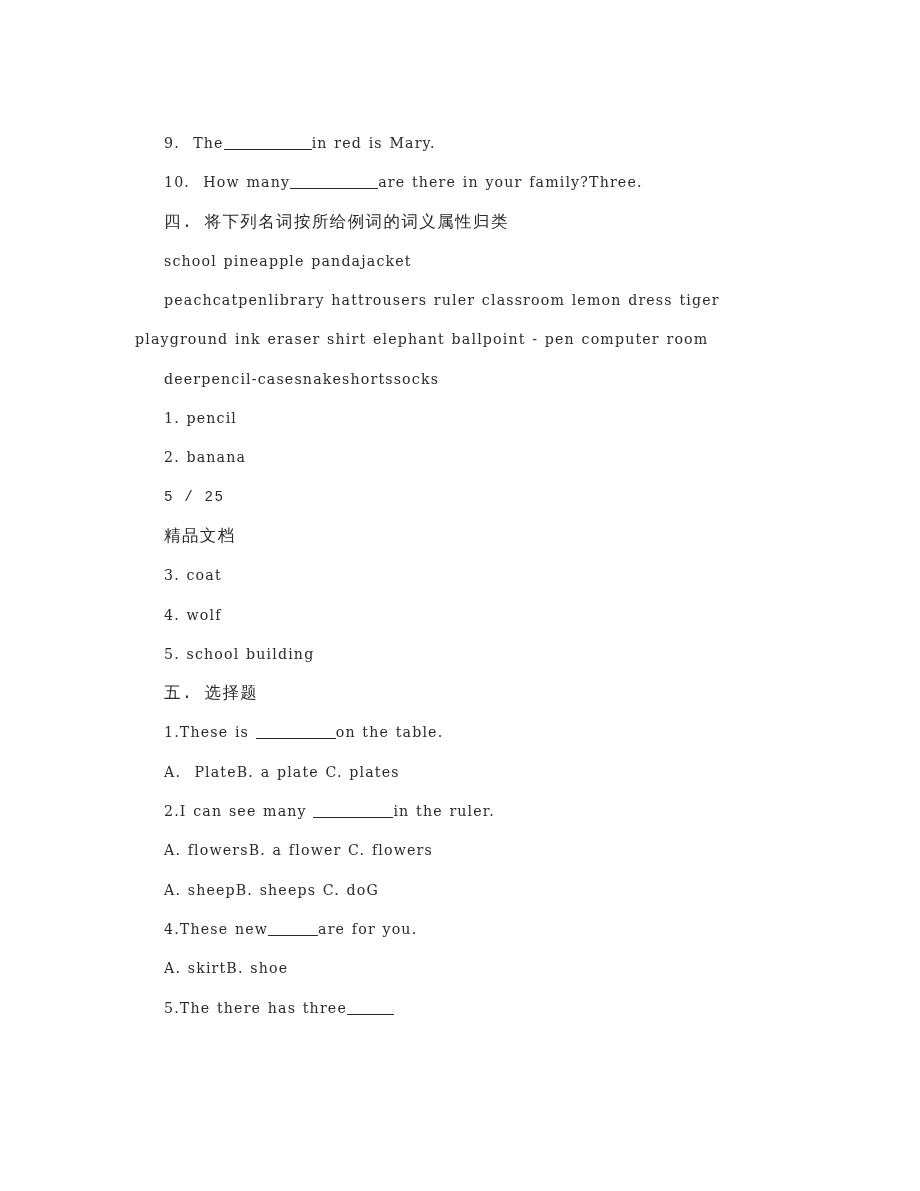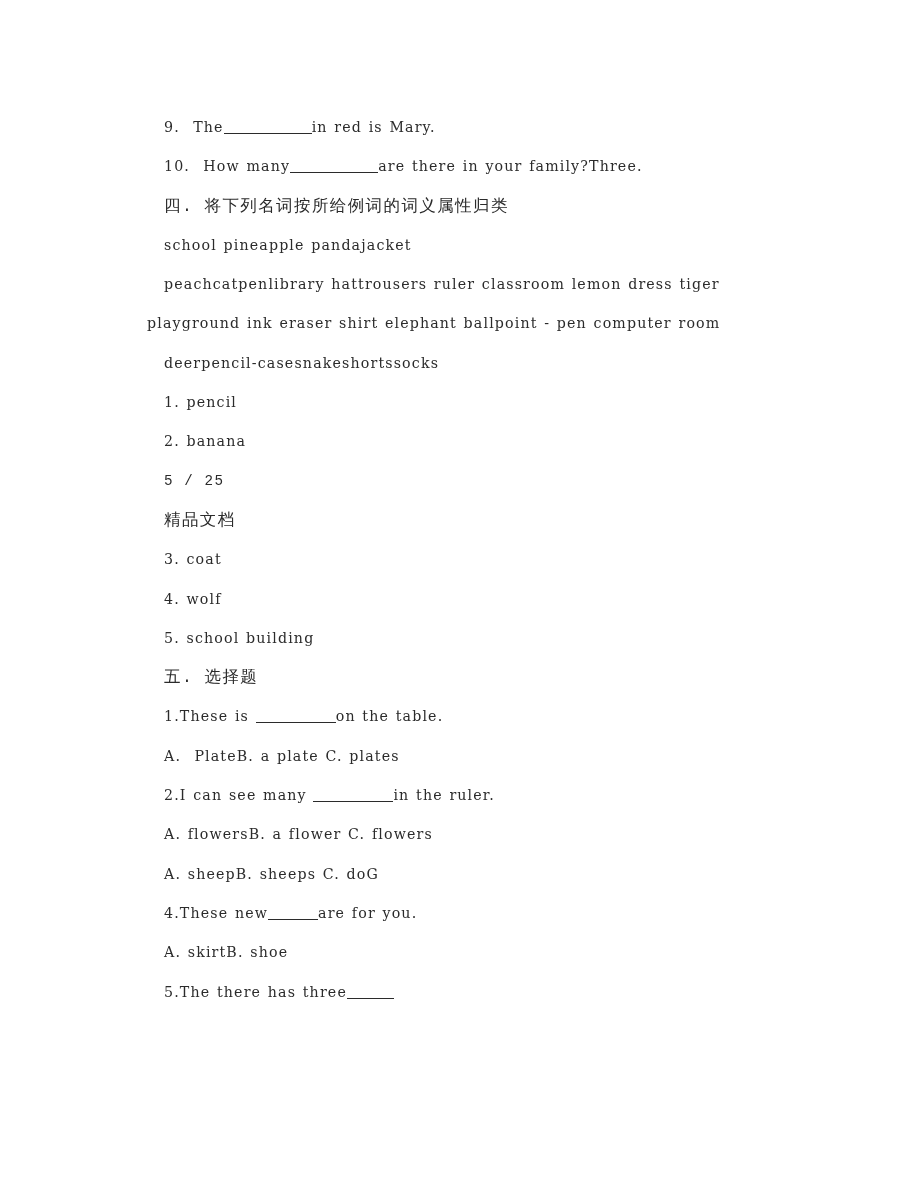--- a/index.html
+++ b/index.html
@@ -22,21 +22,21 @@
     left: 0;
     top: 0;
     width: 920px;
     height: 1191px;
     background: #ffffff;
   }
 
   .content {
     position: absolute;
     left: 135px;
-    top: 108px;
+    top: 124px;
     width: 650px;
   }
 
   
   .line {
     font-size: 15.5px;
     line-height: 39.3px;
     height: 39.3px;
     white-space: pre;
     letter-spacing: 0.6px;
@@ -58,21 +58,20 @@
     font-size: 16.5px;
     letter-spacing: 1.4px;
   }
 
   
   .indent {
     padding-left: 29px;
   }
   .flush {
     padding-left: 0;
-    margin-left: 12px;
   }
 
   
   .blank {
     display: inline-block;
     border-bottom: 1.2px solid #2b2b2b;
     vertical-align: -2px;
     height: 12px;
   }
   .blank-xl { width: 88px; }

